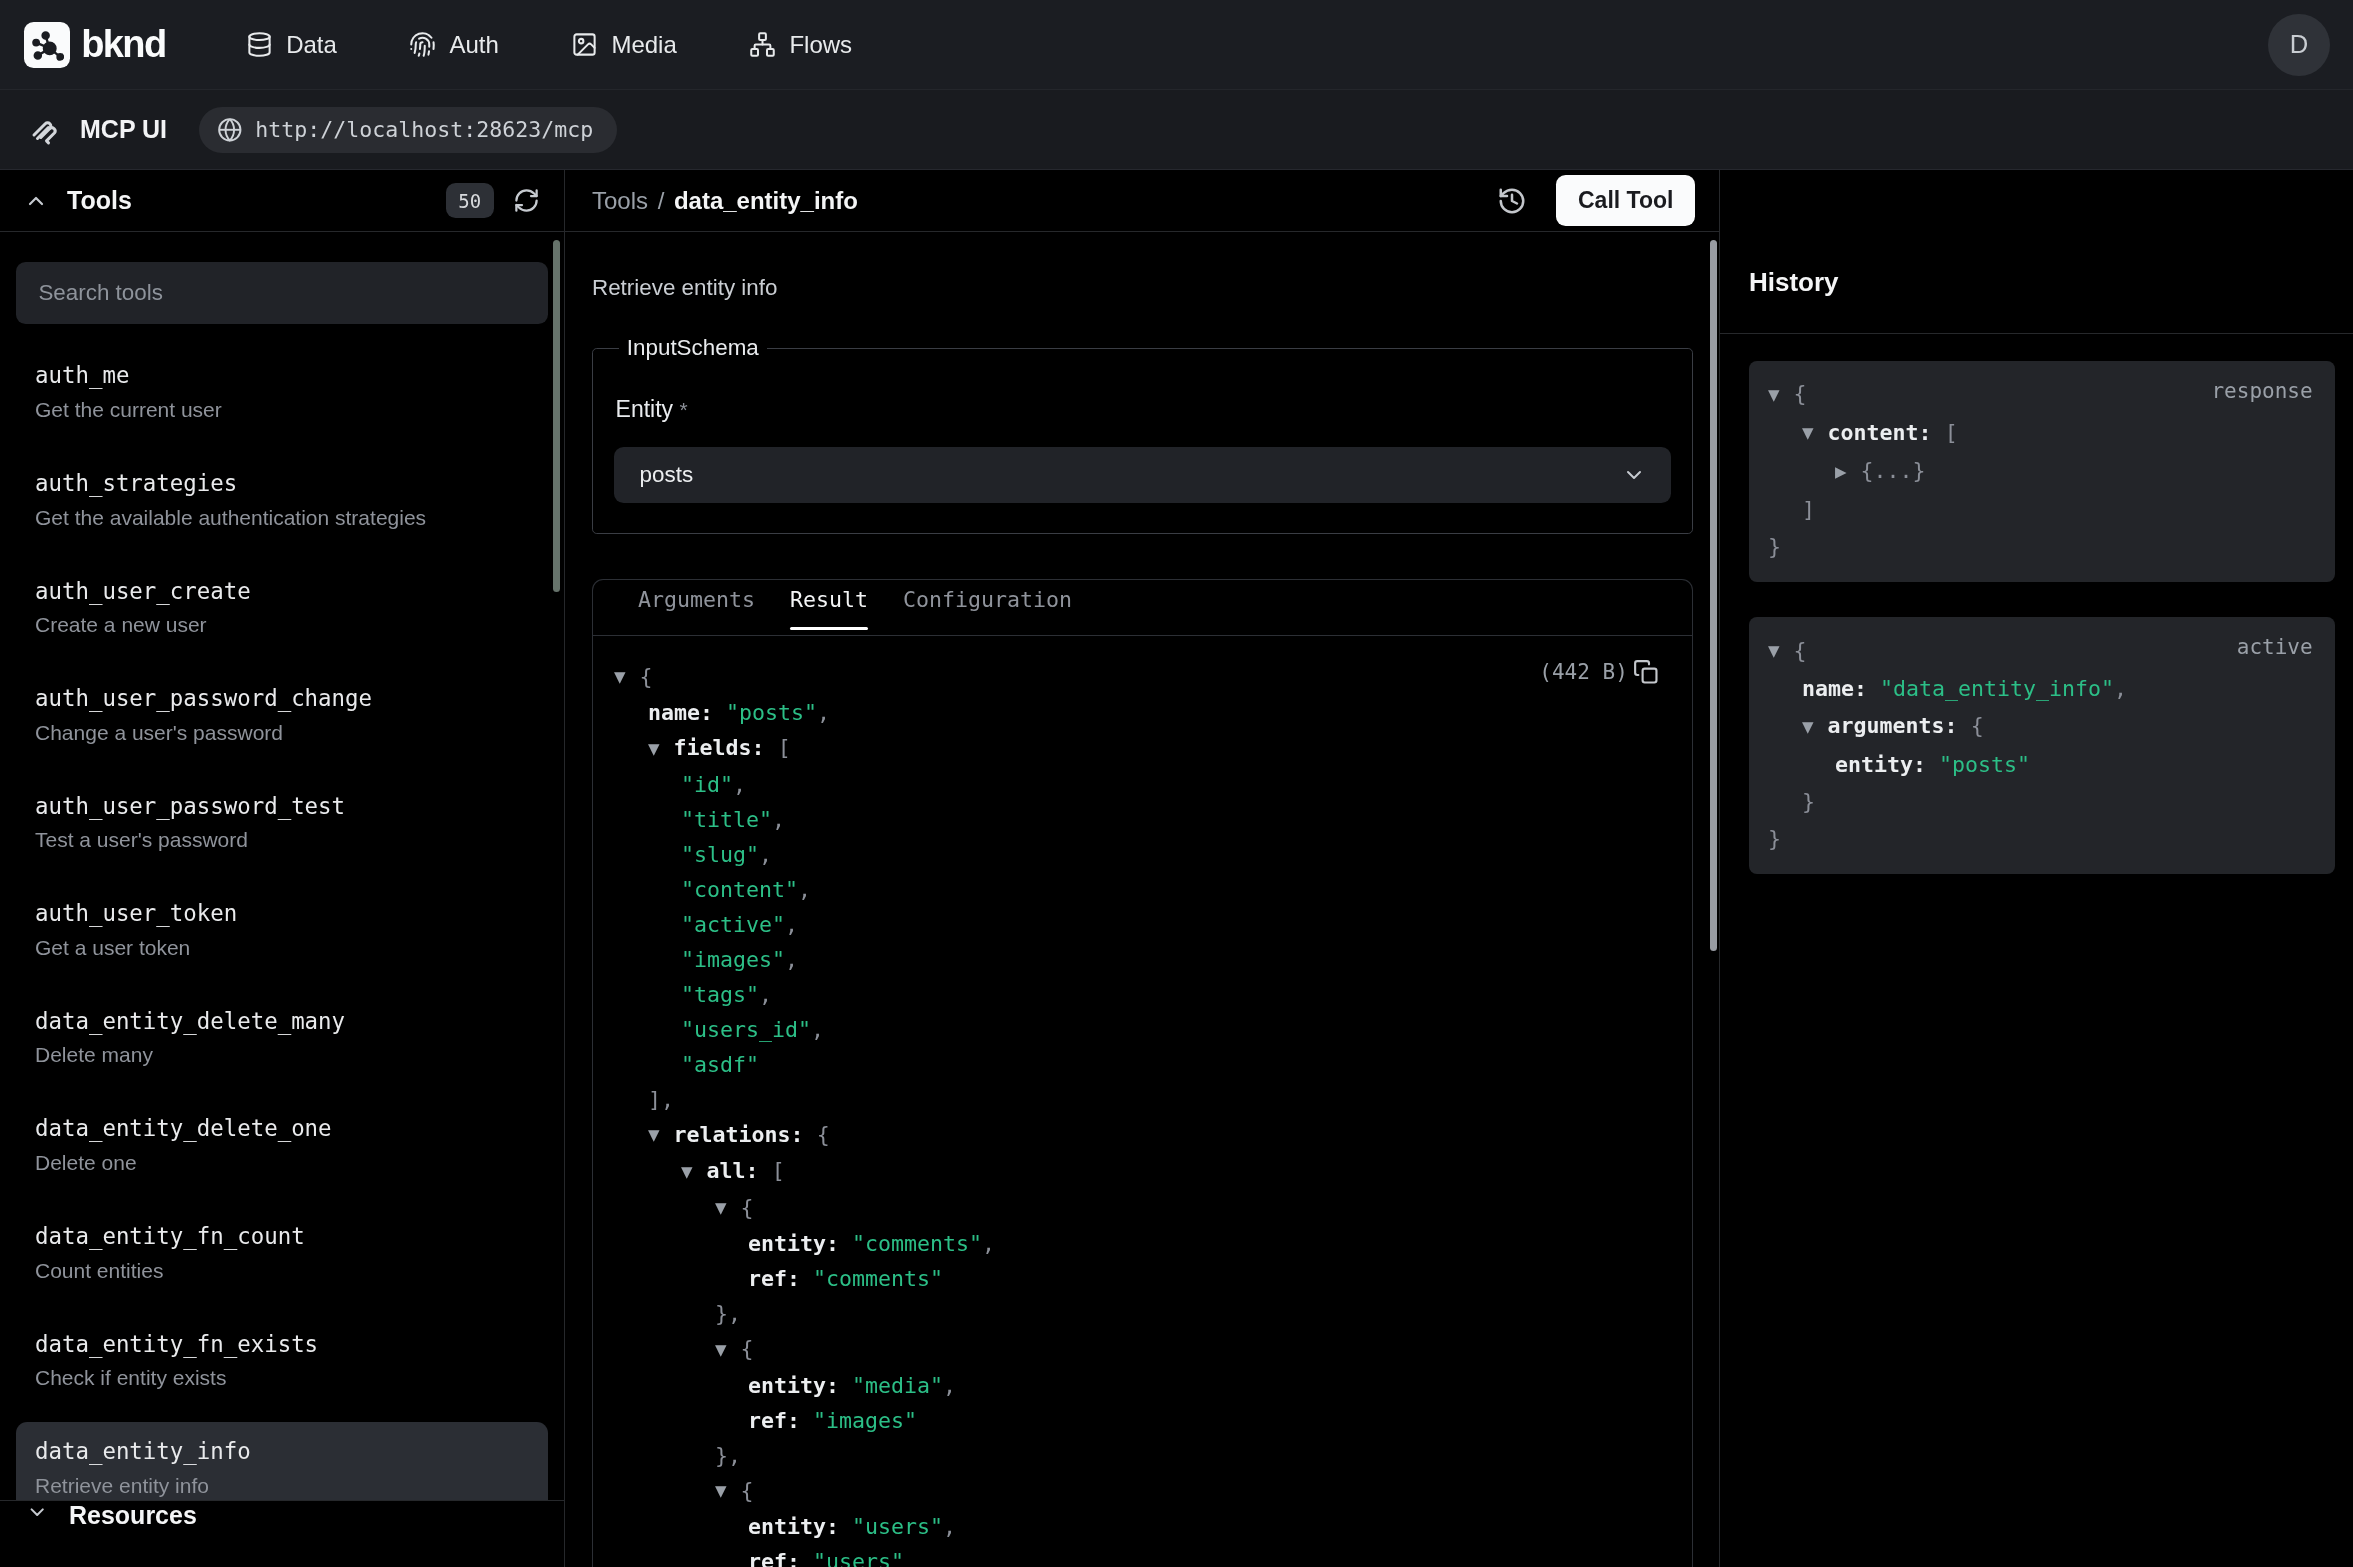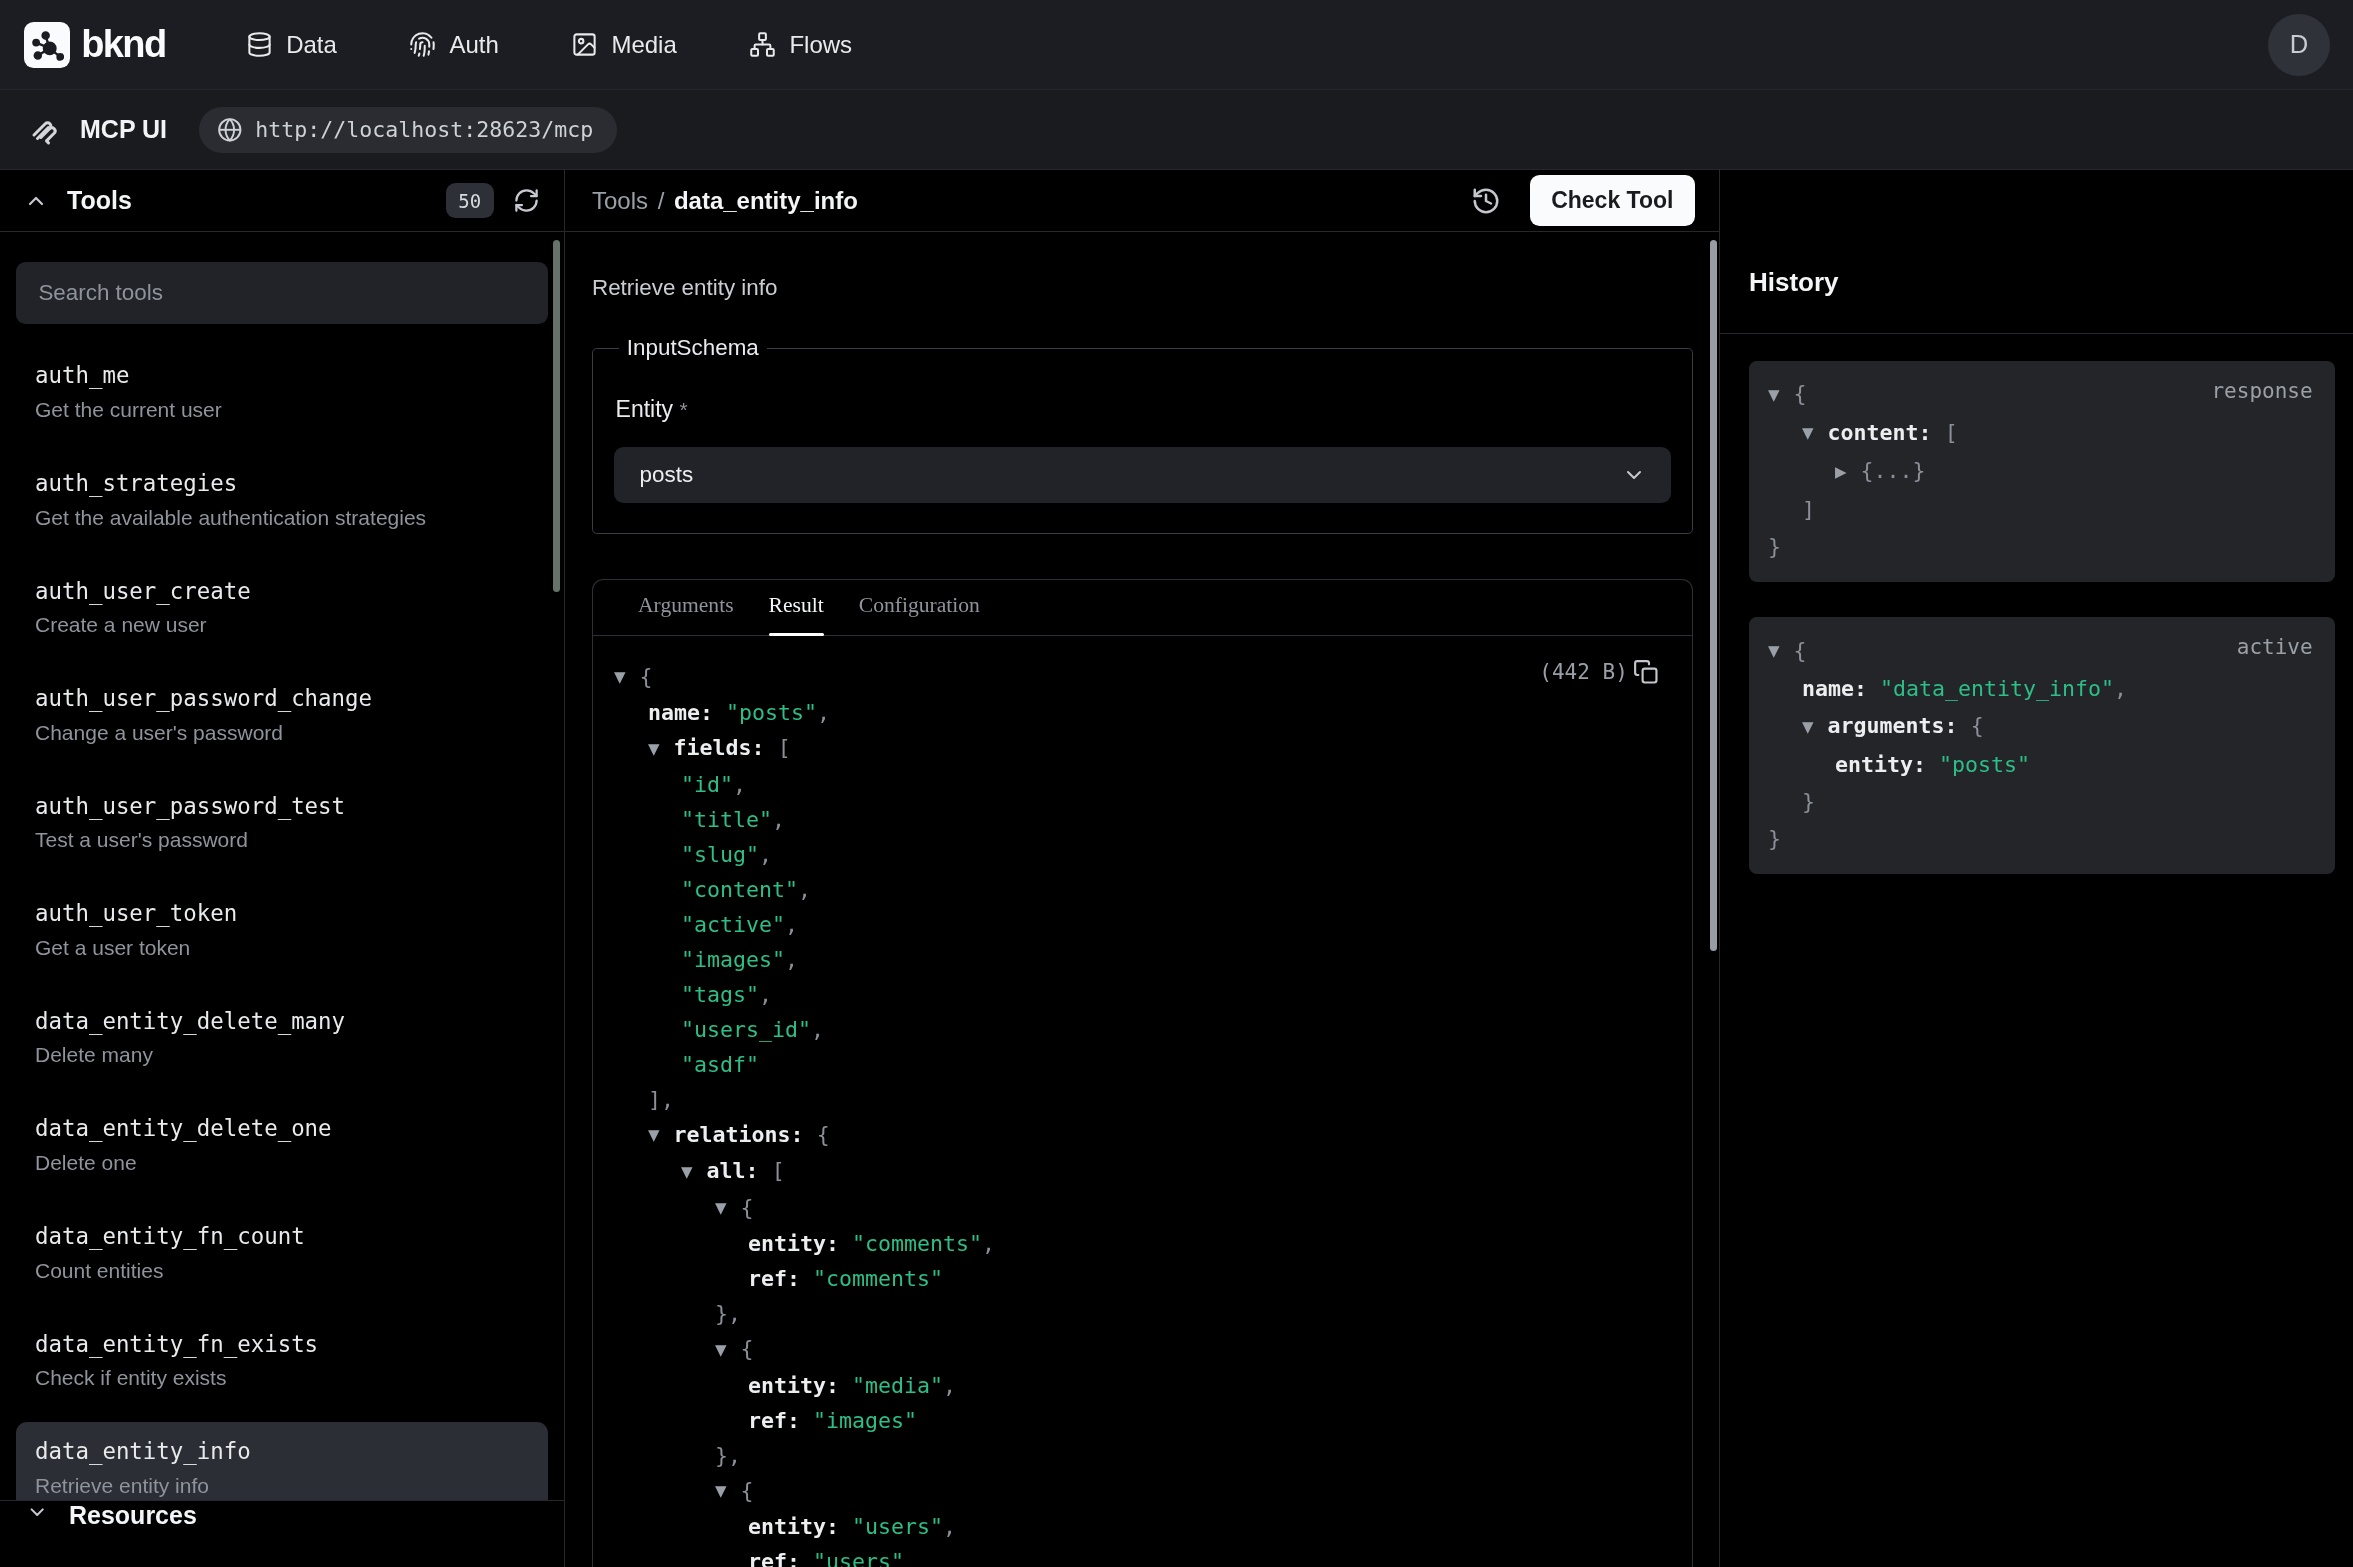--- a/index.html
+++ b/index.html
@@ -119,21 +119,21 @@
     display:flex; align-items:center; justify-content:space-between;
     padding:0 25.6px; cursor:pointer;
   }
   .select .value { font-size:22.4px; color:#eceef0; }
   .select svg { width:24px; height:24px; stroke:#c6cad0; fill:none; stroke-width:2; stroke-linecap:round; stroke-linejoin:round; }
 
   .result-card {
     margin-top:45px; border:0.8px solid #2c2f35; border-radius:11.2px 11.2px 0 0;
     border-bottom:none; height:1039px; display:flex; flex-direction:column;
   }
-  .tab-row { height:56px; border-bottom:0.8px solid #2c2f35; display:flex; align-items:flex-end; gap:35px; padding:0 0 0 45px; flex:none;font-family:Liberation Serif, serif; }
+  .tab-row { height:56px; border-bottom:0.8px solid #2c2f35; display:flex; align-items:center; gap:35px; padding:0 0 0 45px; flex:none; }
   .tab { position:relative; font-size:21.6px; color:#8f939b; padding-bottom:17.6px; cursor:pointer; }
   .tab.active { color:#f4f5f6; }
   .tab.active::after { content:""; position:absolute; left:0; right:0; bottom:-0.8px; height:3.2px; background:#fff; border-radius:1.6px; }
 
   .json-body { position:relative; flex:1; overflow:hidden; padding:22.4px 0 0 21px; }
   .size-row { position:absolute; top:22.4px; right:34px; display:flex; align-items:center; gap:5px; }
   .size-label { font-size:21px; color:#9aa0a8; }
   .size-row svg { width:25.6px; height:25.6px; stroke:#c3c6cb; fill:none; stroke-width:2; stroke-linecap:round; stroke-linejoin:round; cursor:pointer; }
 
   .jline { line-height:35px; font-size:21.6px; white-space:pre; font-family:"DejaVu Sans Mono", monospace; }
@@ -325,21 +325,21 @@
         <span class="crumb-sep">/</span>
         <span class="crumb-tool">data_entity_info</span>
         <span class="spacer"></span>
         <span class="hist-btn">
           <svg viewBox="0 0 24 24">
               <path d="M3 12a9 9 0 1 0 9-9 9.75 9.75 0 0 0-6.74 2.74L3 8"></path>
               <path d="M3 3v5h5"></path>
               <path d="M12 7v5l4 2"></path>
             </svg>
         </span>
-        <button class="call-tool">Check Tool</button>
+        <button class="call-tool">Call Tool</button>
       </div>
 
       <div class="main-body">
         <div class="tool-desc-line">Retrieve entity info</div>
 
         <fieldset class="schema">
           <legend>InputSchema</legend>
           <div class="field-label">
             <span>Entity</span><span class="req">*</span>
           </div>

